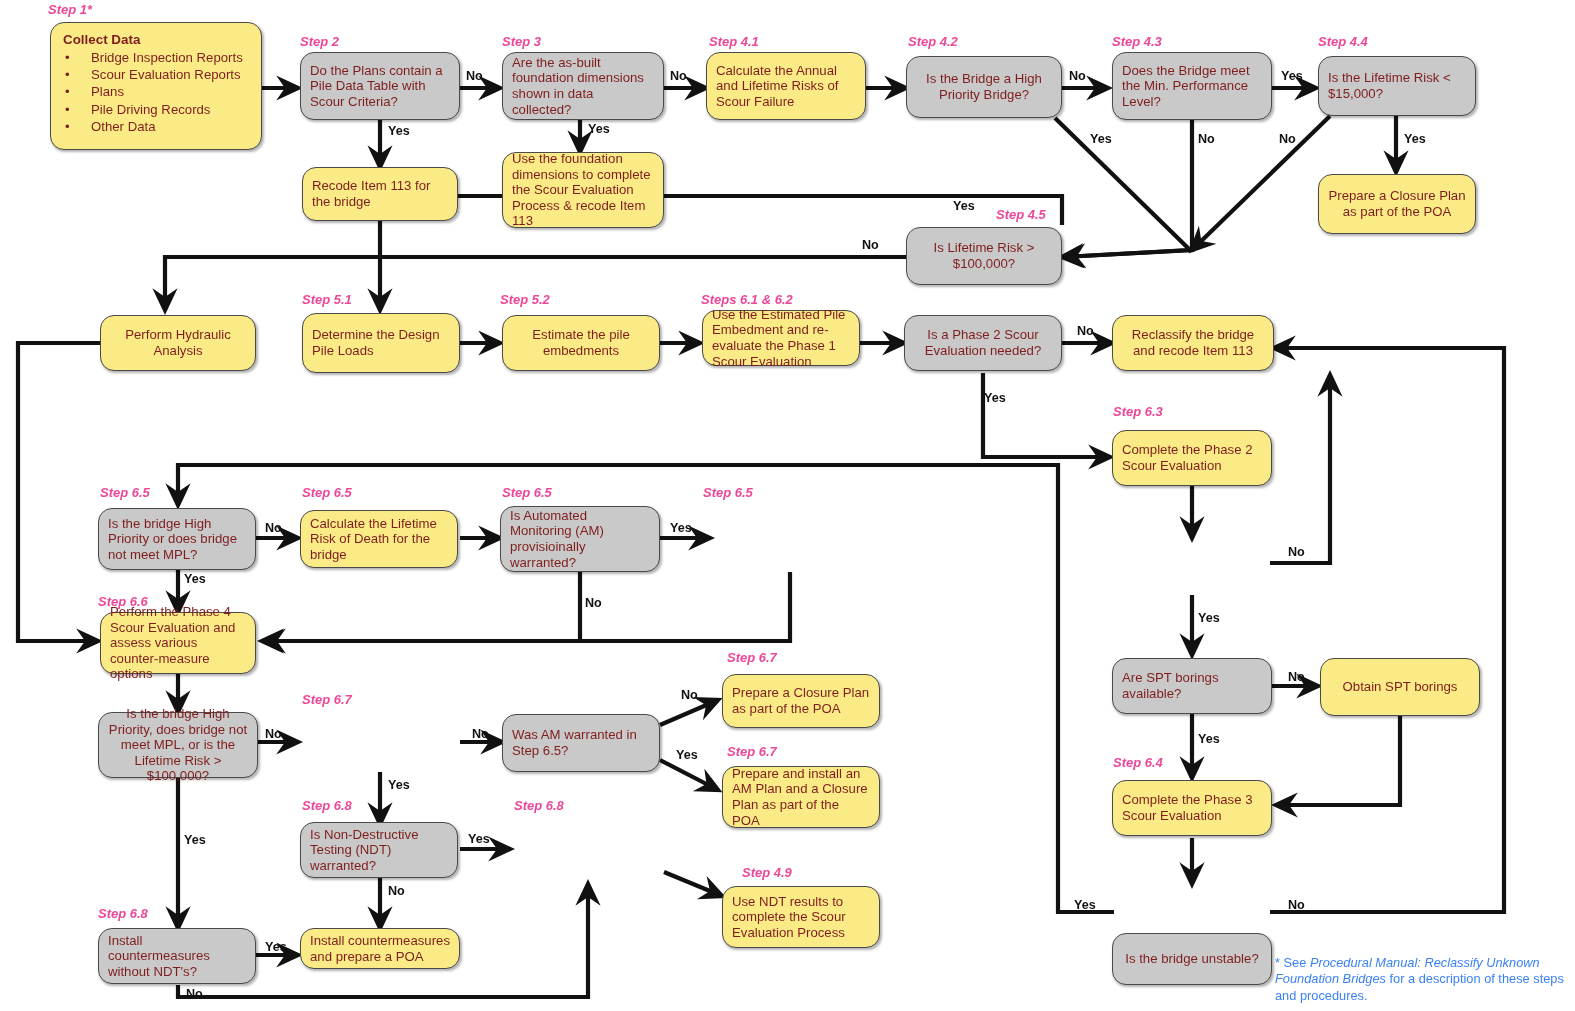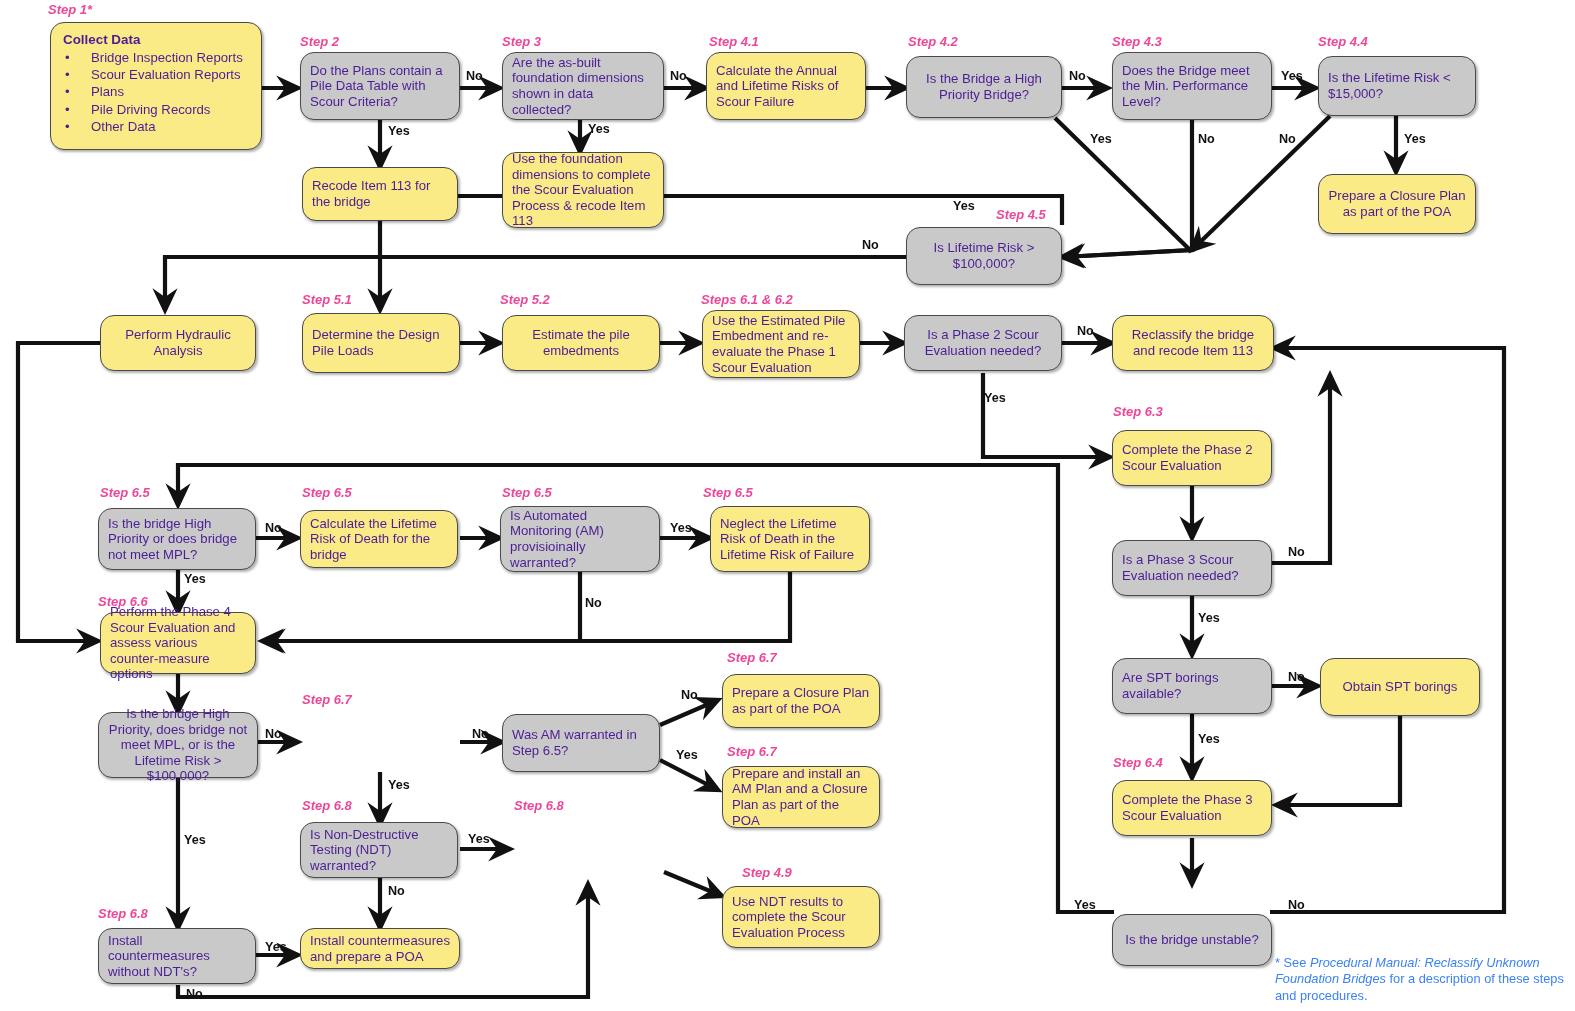--- a/index.html
+++ b/index.html
@@ -1,21 +1,21 @@
 <!DOCTYPE html>
 <html><head>
 <meta charset="utf-8">
 <style>
   html,body{margin:0;padding:0;background:#ffffff;}
   body{font-family:"Liberation Sans",sans-serif;}
   #stage{position:relative;width:1575px;height:1011px;background:#fff;overflow:hidden;}
   svg.edges{position:absolute;left:0;top:0;width:1575px;height:1011px;pointer-events:none;}
 
   .node{position:absolute;box-sizing:border-box;border:1.4px solid #4a4a4a;border-radius:14px;
-        font-size:13.2px;line-height:15.6px;color:#4c1d95;padding:6px 9px;
+        font-size:13.2px;line-height:15.6px;color:#7f1d1d;padding:6px 9px;
         box-shadow:1.5px 2px 2.5px rgba(0,0,0,0.30);}
   .node.yellow{background:#fbeb87;}
   .node.gray{background:#c9c9c9;}
   .node.c{display:flex;align-items:center;justify-content:center;text-align:center;}
   .node.l{display:flex;align-items:center;justify-content:flex-start;text-align:left;}
   .node.tl{display:block;text-align:left;}
 
   .steplabel{position:absolute;font-style:italic;font-weight:bold;font-size:13px;color:#ec4899;white-space:nowrap;}
   .edgelabel{position:absolute;font-weight:bold;font-size:12.6px;color:#111;white-space:nowrap;}
 
@@ -205,45 +205,43 @@
   <div class="node yellow c" style="left:1318px;top:174px;width:158px;height:60px;">Prepare a Closure Plan as part of the POA</div>
 
   <div class="node gray c" style="left:906px;top:227px;width:156px;height:58px;">Is Lifetime Risk &gt; $100,000?</div>
 
   <div class="node yellow c" style="left:100px;top:315px;width:156px;height:56px;">Perform Hydraulic Analysis</div>
 
   <div class="node yellow l" style="left:302px;top:313px;width:158px;height:60px;">Determine the Design Pile Loads</div>
 
   <div class="node yellow c" style="left:502px;top:315px;width:158px;height:56px;">Estimate the pile embedments</div>
 
-  <div class="node yellow l" style="left:702px;top:310px;width:158px;height:68px;">Use the Estimated Pile Embedment and re-evaluate the Phase 1 Scour Evaluation</div>
+  <div class="node yellow l" style="left:702px;top:310px;width:158px;height:56px;">Use the Estimated Pile Embedment and re-evaluate the Phase 1 Scour Evaluation</div>
 
   <div class="node gray c" style="left:904px;top:315px;width:158px;height:56px;">Is a Phase 2 Scour Evaluation needed?</div>
 
   <div class="node yellow c" style="left:1112px;top:315px;width:162px;height:56px;">Reclassify the bridge and recode Item 113</div>
 
   <div class="node yellow l" style="left:1112px;top:430px;width:160px;height:56px;">Complete the Phase 2 Scour Evaluation</div>
 
-  <div class="node gray l" style="left:1112px;top:540px;width:160px;height:56px;">Is a Phase 3 Scour Evaluation needed?</div>
 
   <div class="node gray l" style="left:1112px;top:658px;width:160px;height:56px;">Are SPT borings available?</div>
 
   <div class="node yellow c" style="left:1320px;top:658px;width:160px;height:58px;">Obtain SPT borings</div>
 
   <div class="node yellow l" style="left:1112px;top:780px;width:160px;height:56px;">Complete the Phase 3 Scour Evaluation</div>
 
-  <div class="node gray c" style="left:1112px;top:914px;width:160px;height:52px;">Is the bridge unstable?</div>
+  <div class="node gray c" style="left:1112px;top:933px;width:160px;height:52px;">Is the bridge unstable?</div>
 
   <div class="node gray l" style="left:98px;top:508px;width:158px;height:62px;">Is the bridge High Priority or does bridge not meet MPL?</div>
 
   <div class="node yellow l" style="left:300px;top:510px;width:158px;height:58px;">Calculate the Lifetime Risk of Death for the bridge</div>
 
   <div class="node gray l" style="left:500px;top:506px;width:160px;height:66px;">Is Automated Monitoring (AM) provisioinally warranted?</div>
 
-  <div class="node yellow l" style="left:710px;top:506px;width:160px;height:66px;">Neglect the Lifetime Risk of Death in the Lifetime Risk of Failure</div>
 
   <div class="node yellow l" style="left:100px;top:612px;width:156px;height:62px;">Perform the Phase 4 Scour Evaluation and assess various counter-measure options</div>
 
   <div class="node gray c" style="left:98px;top:712px;width:160px;height:66px;">Is the bridge High Priority, does bridge not meet MPL, or is the Lifetime Risk &gt; $100,000?</div>
 
 
   <div class="node gray l" style="left:502px;top:714px;width:158px;height:58px;">Was AM warranted in Step 6.5?</div>
 
   <div class="node yellow l" style="left:722px;top:674px;width:158px;height:54px;">Prepare a Closure Plan as part of the POA</div>
 

